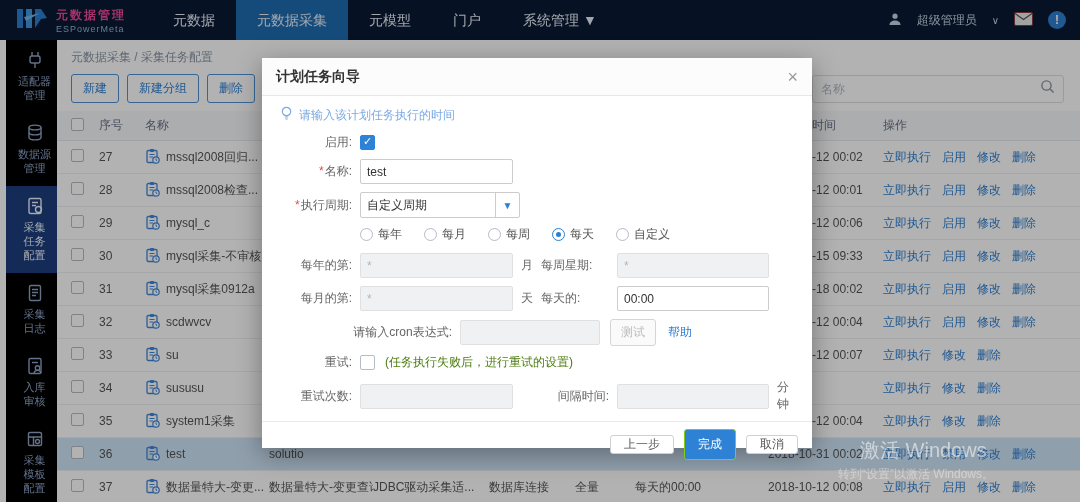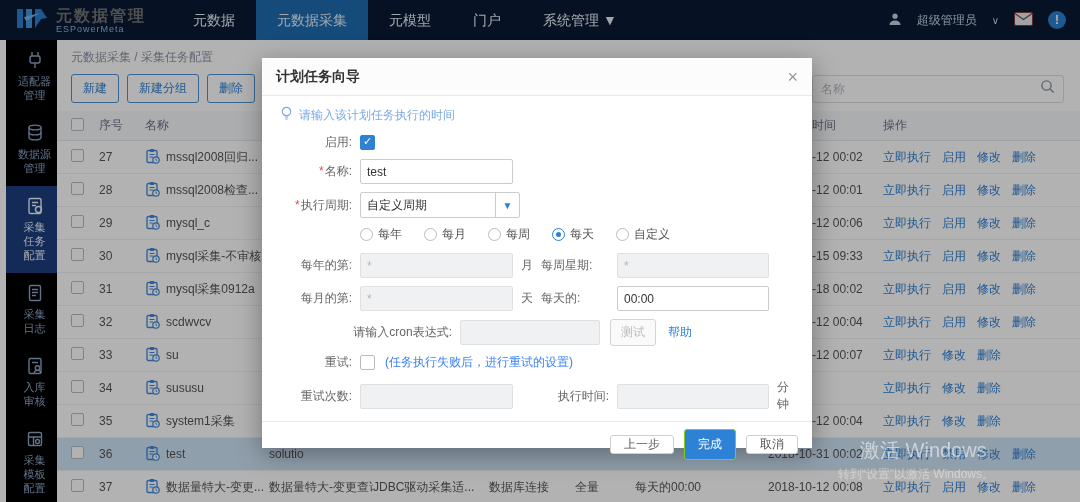--- a/index.html
+++ b/index.html
@@ -4,21 +4,21 @@
 <style>
   * { margin:0; padding:0; box-sizing:border-box; }
   html,body { width:1080px; height:502px; }
   body { position:relative; overflow:hidden; background:#fff;
          font-family:"Liberation Sans","DejaVu Sans",sans-serif; }
 
   
   .navbar { position:absolute; top:0; left:0; right:0; height:40px;
             background:#0a1a33; display:flex; align-items:center; z-index:1; }
   .brand { display:flex; align-items:center; gap:8px; padding:0 26px 0 14px; }
-  .brand-title { color:#737373; font-size:16px; font-weight:bold; letter-spacing:2px; line-height:17px; }
+  .brand-title { color:#ec4899; font-size:12px; font-weight:bold; letter-spacing:2px; line-height:17px; }
   .brand-sub { color:#8fb3d9; font-size:9px; letter-spacing:1px; }
   .nav-item { height:40px; line-height:40px; padding:0 21px; color:#e8eef7; font-size:14px; cursor:pointer; white-space:nowrap; }
   .nav-item.active { background:#1e6cb0; }
   .nav-right { margin-left:auto; display:flex; align-items:center; gap:15px; padding-right:14px; color:#c6d2e3; font-size:12px; }
   .info-badge { width:18px; height:18px; border-radius:50%; background:#2f7fd2; color:#fff;
                 font-size:12px; font-weight:bold; text-align:center; line-height:18px; }
 
   
   .sidebar { position:absolute; top:40px; left:6px; bottom:0; width:57px; background:#000000; z-index:1; }
   .side-item { display:flex; flex-direction:column; align-items:center; padding:10px 0 11px;
@@ -94,21 +94,21 @@
   .mcb.on { background:#2e82d6; border-color:#2e82d6; }
   .mcb.on::after { content:"✓"; position:absolute; left:2px; top:-1px; color:#fff; font-size:11px; }
   .radio-row { margin-left:80px; display:flex; align-items:center; gap:22px; margin-bottom:10px; }
   .ropt { display:flex; align-items:center; gap:5px; cursor:pointer; color:#555; }
   .radio { width:13px; height:13px; border:1px solid #b5bcc6; border-radius:50%; position:relative; flex:none; background:#fff; }
   .radio.on { border-color:#2e7fd2; }
   .radio.on::after { content:""; position:absolute; left:3px; top:3px; width:5px; height:5px;
                      border-radius:50%; background:#2e7fd2; }
   .btn-test { border:1px solid #d5d5d5; color:#bbb; background:#fafafa; font-size:12px;
               padding:4px 10px; border-radius:3px; margin-left:10px; font-family:inherit; }
-  .hint { color:#3b82f6; margin-left:10px; }
+  .hint { color:#4d7c0f; margin-left:10px; }
   .link { color:#2e7fd2; margin-left:12px; cursor:pointer; }
   .m-footer { flex:none; height:46px; border-top:1px solid #e9e9e9; display:flex; align-items:center;
               justify-content:flex-end; gap:10px; padding:0 14px; }
   .btn-ghost { border:1px solid #d0d0d0; color:#555; background:#fff; font-size:12px;
                padding:0 13px; border-radius:3px; cursor:pointer; font-family:inherit; }
   .btn-primary { border:1px solid #84cc16; color:#fff; background:#2e82d6; font-size:12px;
                  padding:6px 13px; border-radius:3px; cursor:pointer; font-family:inherit; }
 </style>
 </head>
 <body>
@@ -580,21 +580,21 @@
 
     <div class="frow">
       <span class="flabel">重试:</span>
       <span class="mcb"></span>
       <span class="hint">(任务执行失败后，进行重试的设置)</span>
     </div>
 
     <div class="frow">
       <span class="flabel">重试次数:</span>
       <input class="fi dis" disabled="" style="">
-      <span class="flabel2b">执行时间:</span>
+      <span class="flabel2b">间隔时间:</span>
       <input class="fi dis w2" disabled="" style="">
       <span style="margin-left:8px;">分钟</span>
     </div>
   </div>
   <div class="m-footer">
     <button class="btn-ghost">上一步</button>
     <button class="btn-primary">完成</button>
     <button class="btn-ghost">取消</button>
   </div>
 </div>

